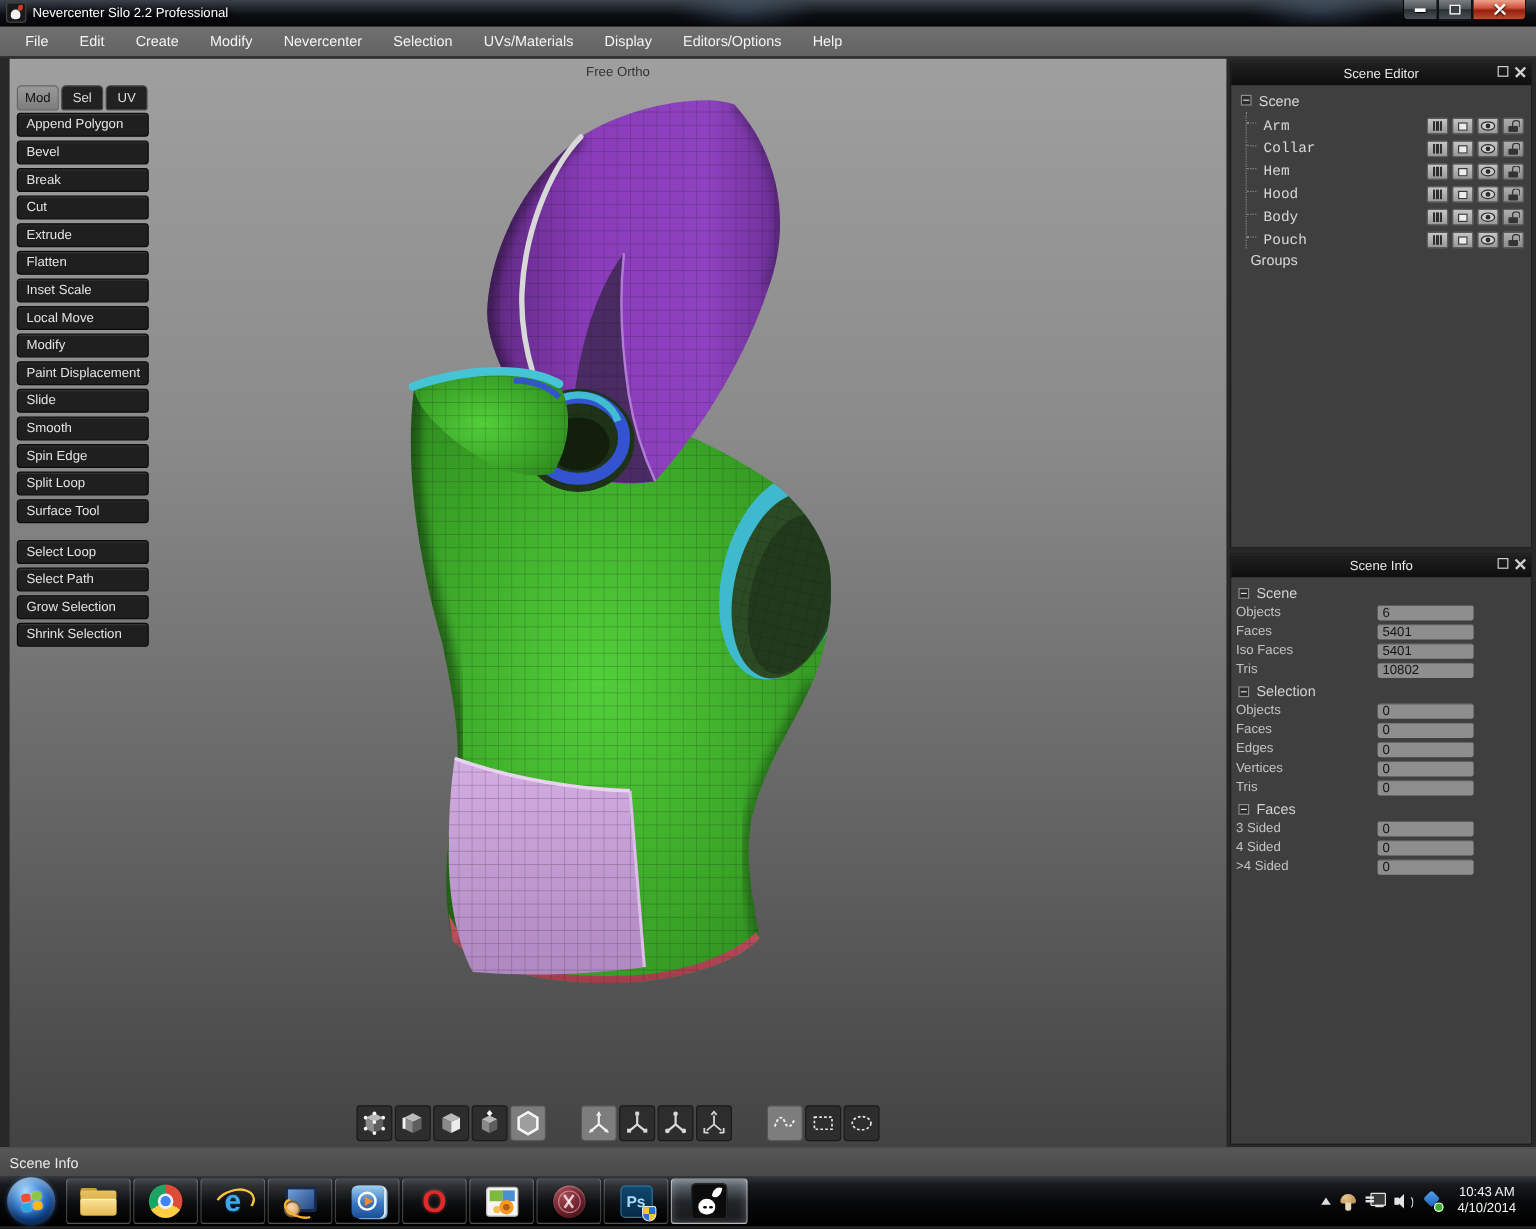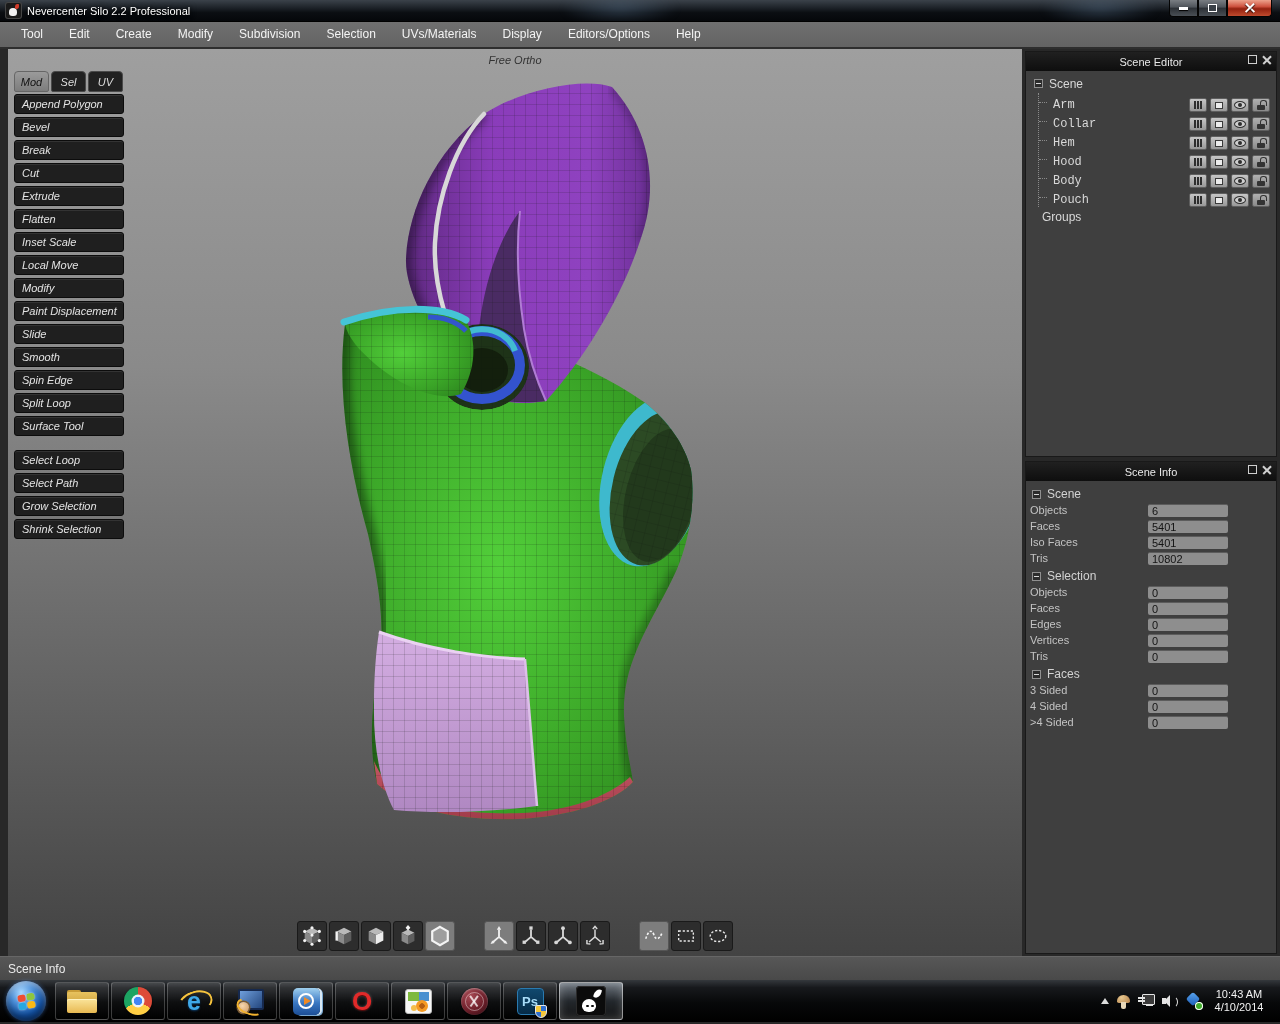--- a/index.html
+++ b/index.html
@@ -36,21 +36,21 @@
   .glyph-x:after  { transform:translate(-50%,-50%) rotate(-45deg); }
 
   
   .menubar { height:27px; background:linear-gradient(180deg,#707070,#636363); border-bottom:2px solid #2e2e2e;
     display:flex; align-items:center; padding-left:8px; }
   .menu-item { color:#f4f4f4; font-size:12px; padding:0 13px; line-height:25px; cursor:default; }
 
   
   .main { position:relative; height:907px; background:#282828; }
   .viewport { position:absolute; left:8px; top:0; width:1014px; height:907px;
-    background:linear-gradient(180deg,#9f9f9f 0%,#8a8a8a 35%,#646464 70%,#434343 100%); overflow:hidden;font-style:italic; }
+    background:linear-gradient(180deg,#9f9f9f 0%,#8a8a8a 35%,#646464 70%,#434343 100%); overflow:hidden; }
   .view-label { position:absolute; top:5px; left:0; right:0; text-align:center; color:#333; font-size:11px; }
   .model-svg { position:absolute; left:0; top:0; }
 
   
   .tool-panel { position:absolute; left:4px; top:22px; width:116px; }
   .tool-tabs { display:flex; gap:2px; margin-left:2px; margin-bottom:2px; }
   .ttab { width:35px; height:21px; background:#212121; border:1px solid #4a4a4a; border-radius:4px 4px 2px 2px;
     color:#ddd; font-size:11px; text-align:center; line-height:20px; }
   .ttab.active { background:linear-gradient(180deg,#9a9a9a,#7d7d7d); color:#111; border-color:#666; }
   .tbtn { width:110px; height:20px; margin:0 0 3px 2px; background:#1f1f1f; border:1px solid #0c0c0c; border-radius:3px;
@@ -218,25 +218,25 @@
       <span class="wc-btn">
           <span class="glyph-restore"></span>
         </span>
       <span class="wc-btn wc-close">
           <span class="glyph-x"></span>
         </span>
     </span>
   </div>
 
   <div class="menubar">
-    <span class="menu-item">Tool</span>
+    <span class="menu-item">File</span>
     <span class="menu-item">Edit</span>
     <span class="menu-item">Create</span>
     <span class="menu-item">Modify</span>
-    <span class="menu-item">Subdivision</span>
+    <span class="menu-item">Nevercenter</span>
     <span class="menu-item">Selection</span>
     <span class="menu-item">UVs/Materials</span>
     <span class="menu-item">Display</span>
     <span class="menu-item">Editors/Options</span>
     <span class="menu-item">Help</span>
   </div>
 
   <div class="main">
 
     <div class="viewport">

